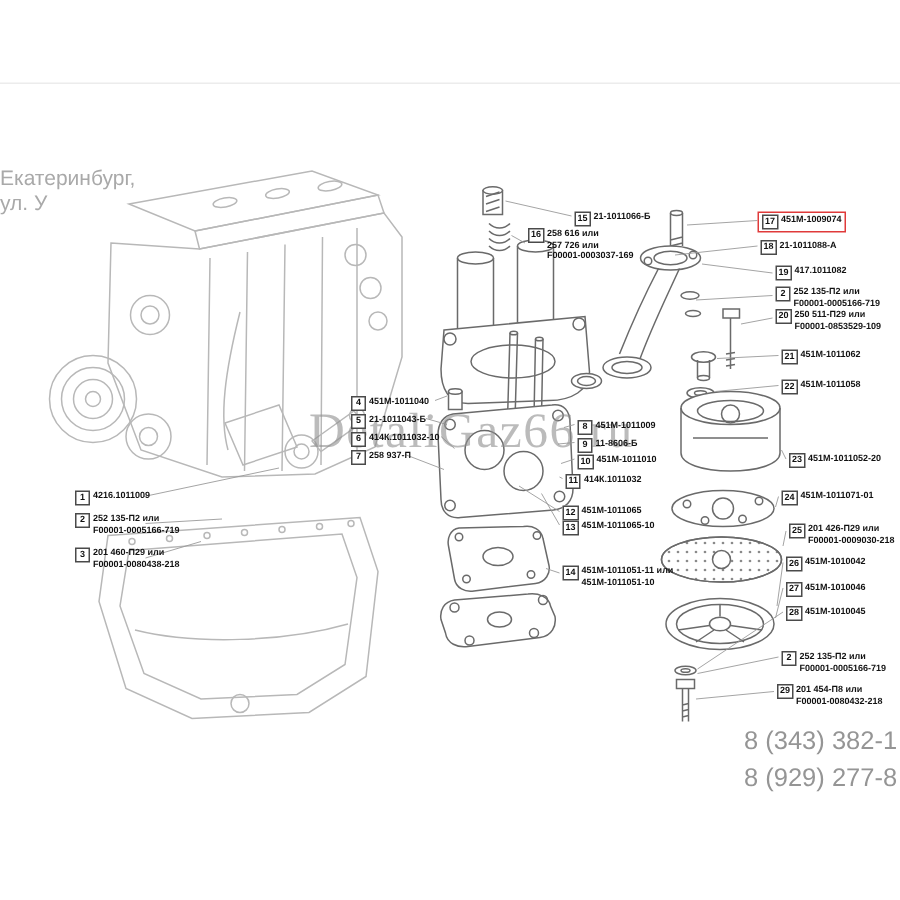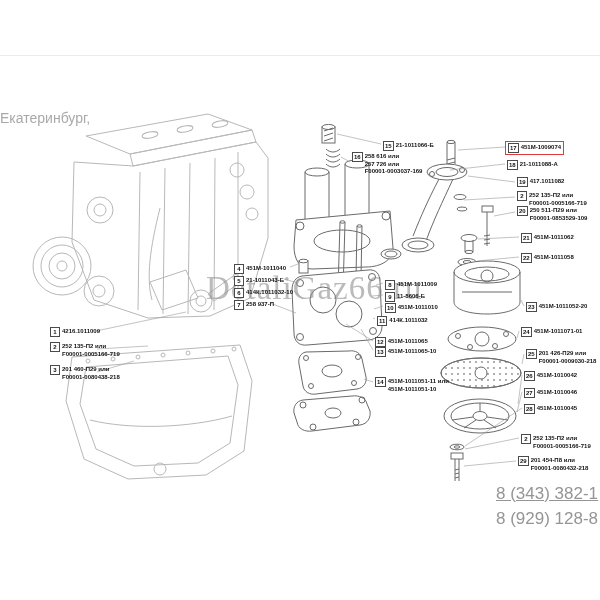--- a/index.html
+++ b/index.html
@@ -16,32 +16,33 @@
 
   .label { position:absolute; display:flex; align-items:flex-start; gap:2px; z-index:3; }
   .label .num { display:inline-block; min-width:10px; padding:0 1px; border:1px solid #4a4a4a;
                 background:#fff; font-size:6px; line-height:8px; font-weight:bold;
                 text-align:center; color:#111; }
   .label .txt { font-size:6px; line-height:7.5px; font-weight:bold; color:#111;
                 white-space:pre-line; padding-top:1px; }
   .label.hl { border:1px solid #e03a3a; padding:1px 2px; background:#fff; }
 
   .phone { position:absolute; left:496px; color:#959595; font-size:17px; white-space:nowrap; z-index:4; }
-  .phone.p1 { top:484px;text-decoration:underline; }
+  .phone.p1 { top:484px; }
   .phone.p2 { top:509px; }
 </style>
 </head>
 <body>
 
 <div id="page">
 
   <div class="toprule"></div>
 
   <div class="wm-city">
     <div>Екатеринбург,</div>
+    <div>ул. У</div>
   </div>
 
 
   <div class="svgwrap">
     <svg width="600" height="600" viewBox="0 0 600 600">
       <defs>
         <pattern id="dotpat" width="6" height="6" patternUnits="userSpaceOnUse">
           <circle cx="2" cy="2" r="0.9" fill="#8a8a8a"></circle>
         </pattern>
       </defs>
@@ -340,15 +341,15 @@
       <span class="txt">252 135-П2 или
 F00001-0005166-719</span>
     </div>
   <div class="label" style="left:50px;top:365px">
       <span class="num">3</span>
       <span class="txt">201 460-П29 или
 F00001-0080438-218</span>
     </div>
 
   <div class="phone p1">8 (343) 382-1</div>
-  <div class="phone p2">8 (929) 128-8</div>
+  <div class="phone p2">8 (929) 277-8</div>
 
 </div>
 
 </body></html>

